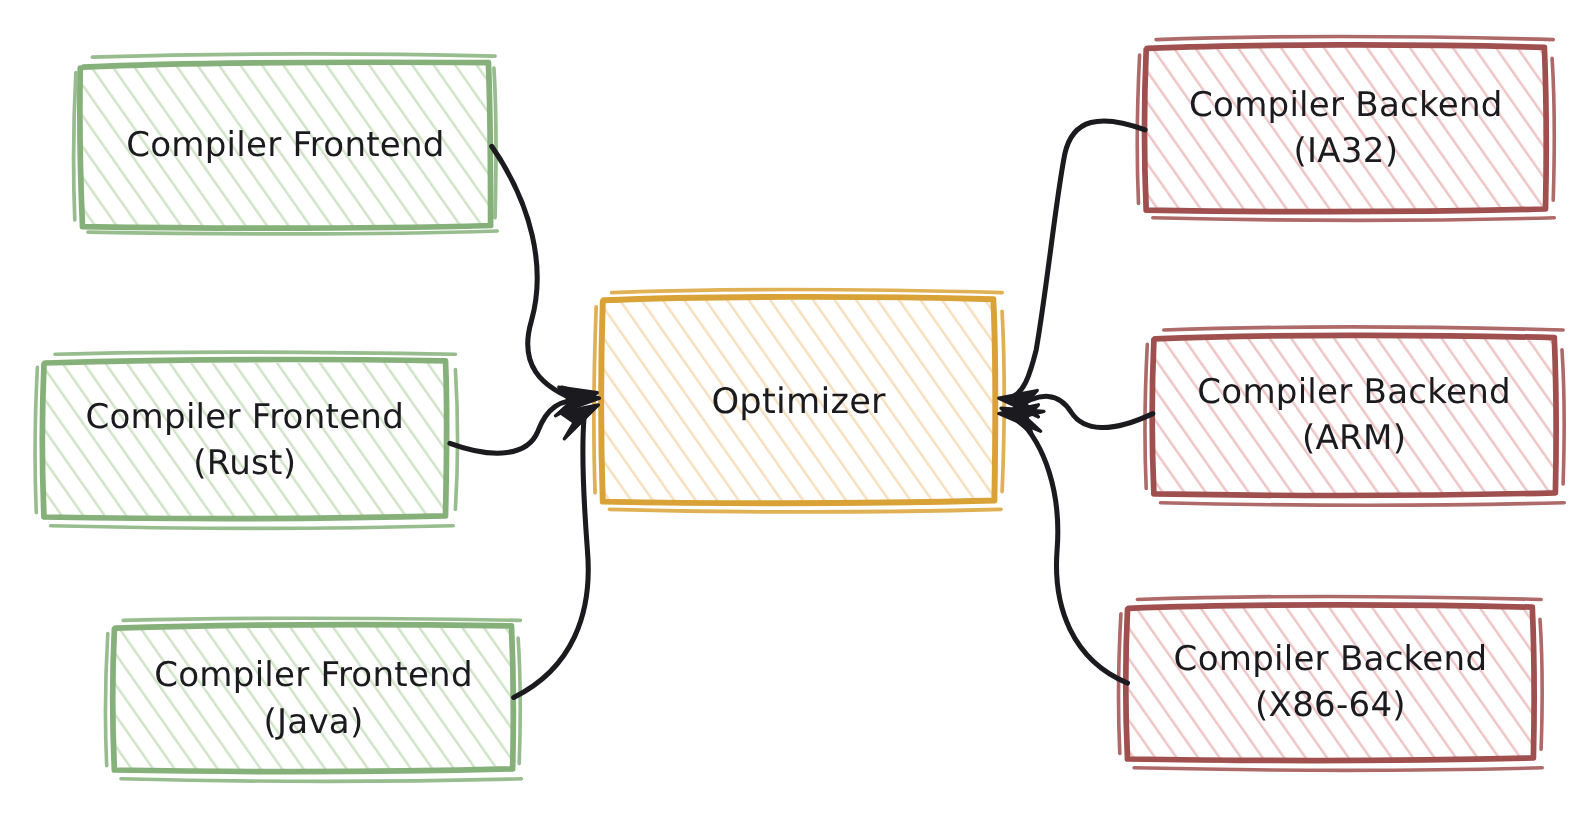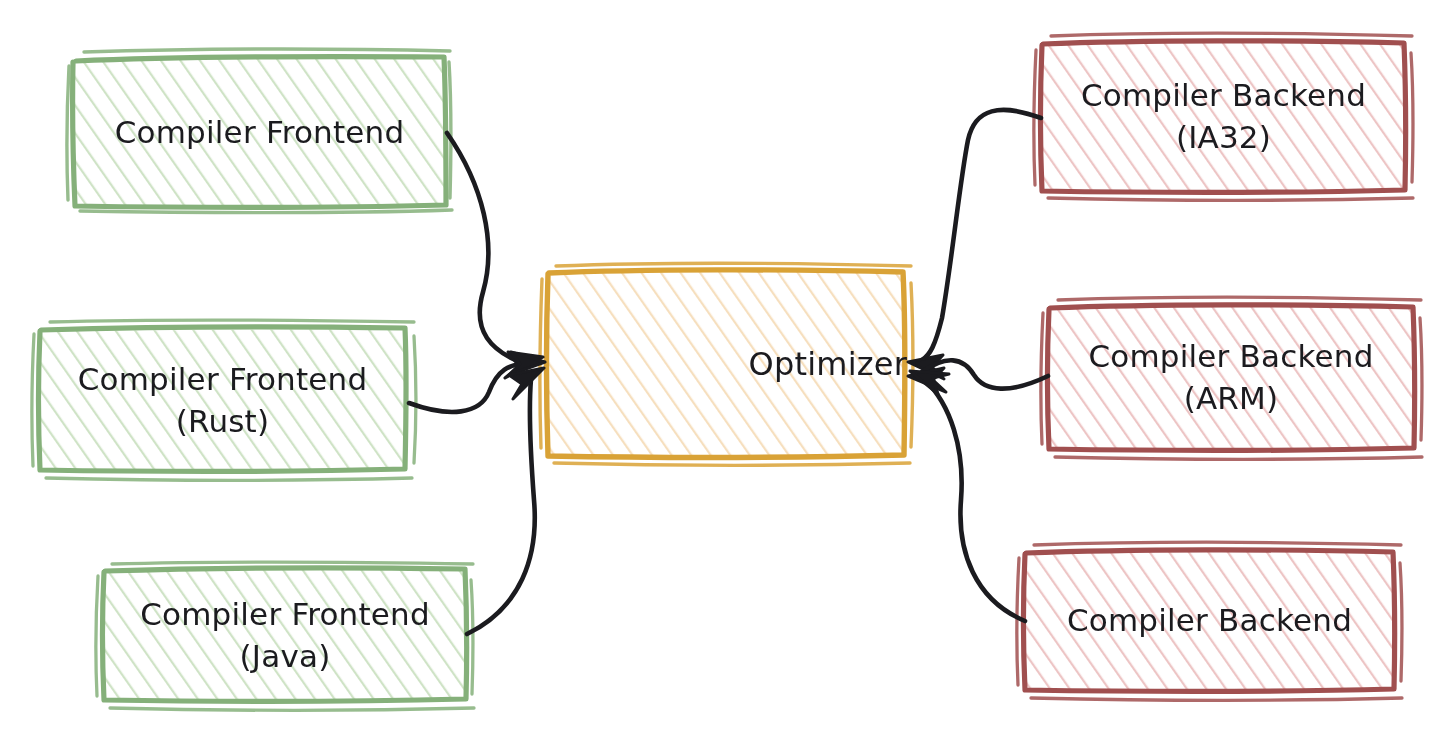--- a/index.html
+++ b/index.html
@@ -157,31 +157,32 @@
   <div class="node-label" style="left:37px; top:328px; width:371px; height:145px;">
     <span>Compiler Frontend</span>
     <span class="l2">(Rust)</span>
   </div>
 
   <div class="node-label" style="left:101px; top:568px; width:368px; height:135px;">
     <span>Compiler Frontend</span>
     <span class="l2">(Java)</span>
   </div>
 
-  <div class="node-label single" style="left:545px; top:270px; width:362px; height:188px;align-items:flex-end;">
+  <div class="node-label single" style="left:545px; top:270px; width:362px; height:188px;">
     <span>Optimizer</span>
   </div>
 
   <div class="node-label" style="left:1039px; top:40px; width:369px; height:153px;">
     <span>Compiler Backend</span>
     <span class="l2">(IA32)</span>
   </div>
 
   <div class="node-label" style="left:1046px; top:304px; width:370px; height:147px;">
     <span>Compiler Backend</span>
     <span class="l2">(ARM)</span>
   </div>
 
   <div class="node-label" style="left:1022px; top:549px; width:375px; height:143px;">
     <span>Compiler Backend</span>
+    <span class="l2">(X86-64)</span>
   </div>
 
 </div>
 
 </body></html>

